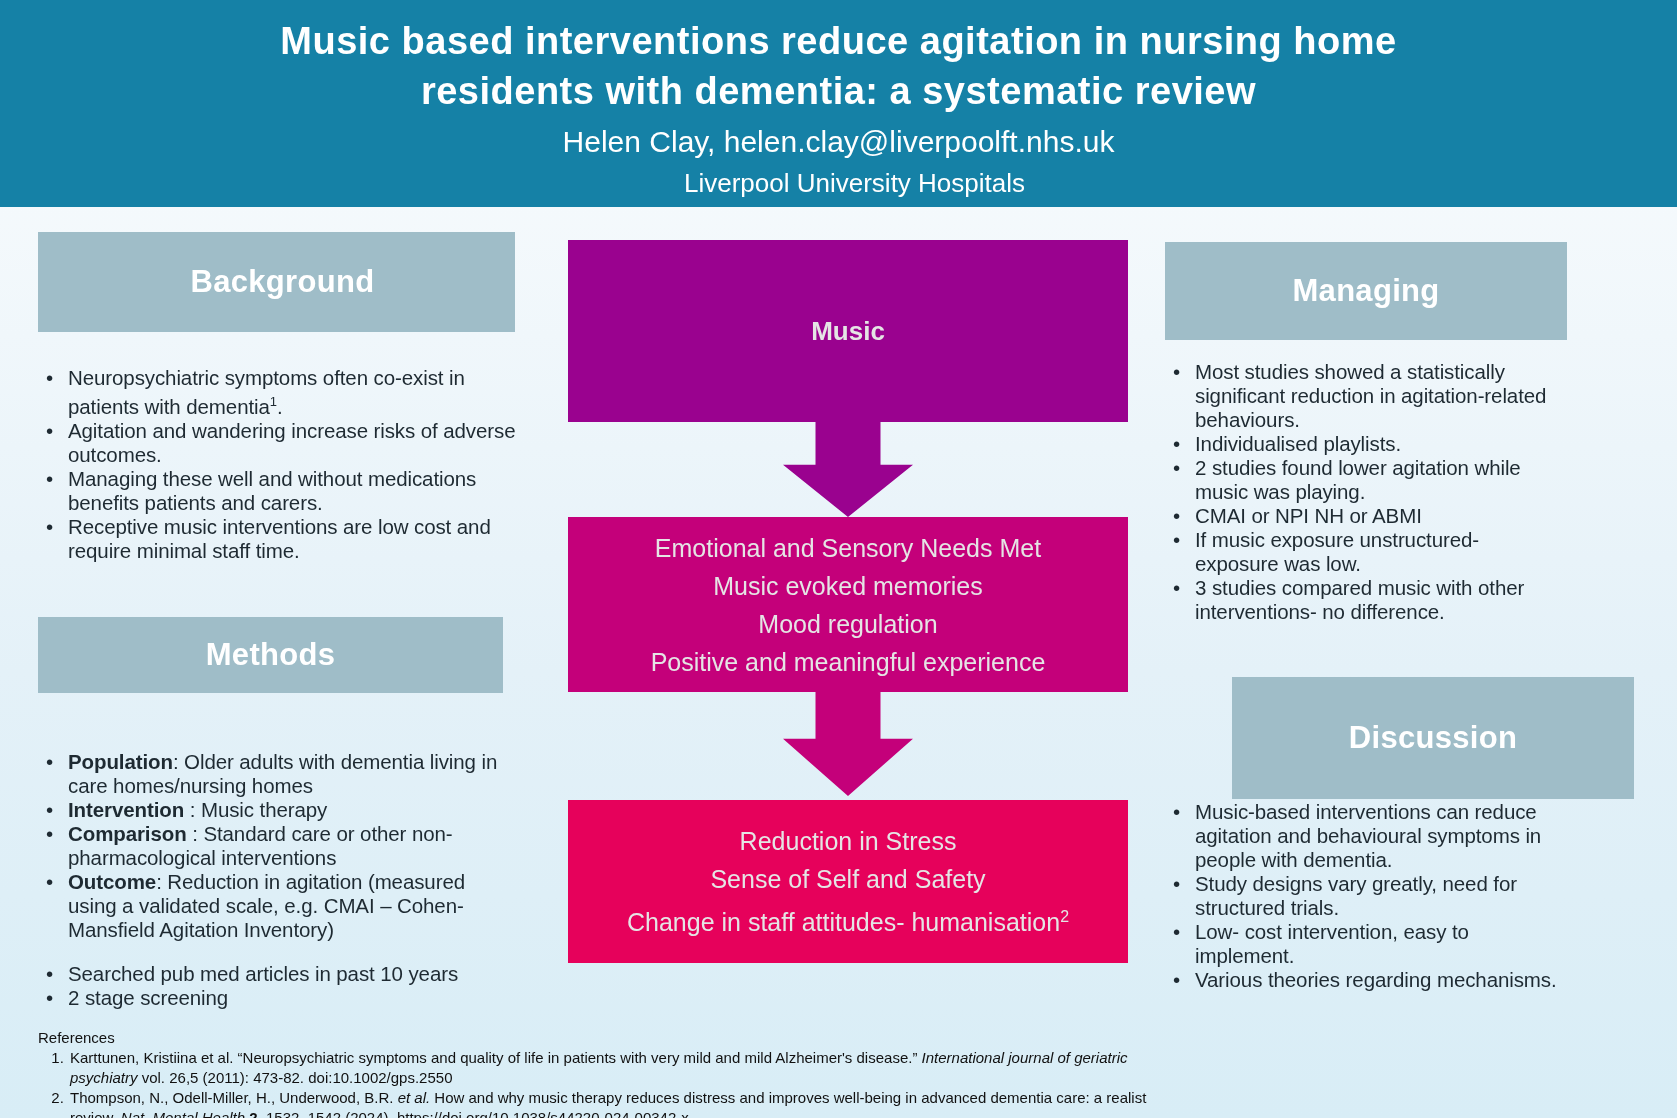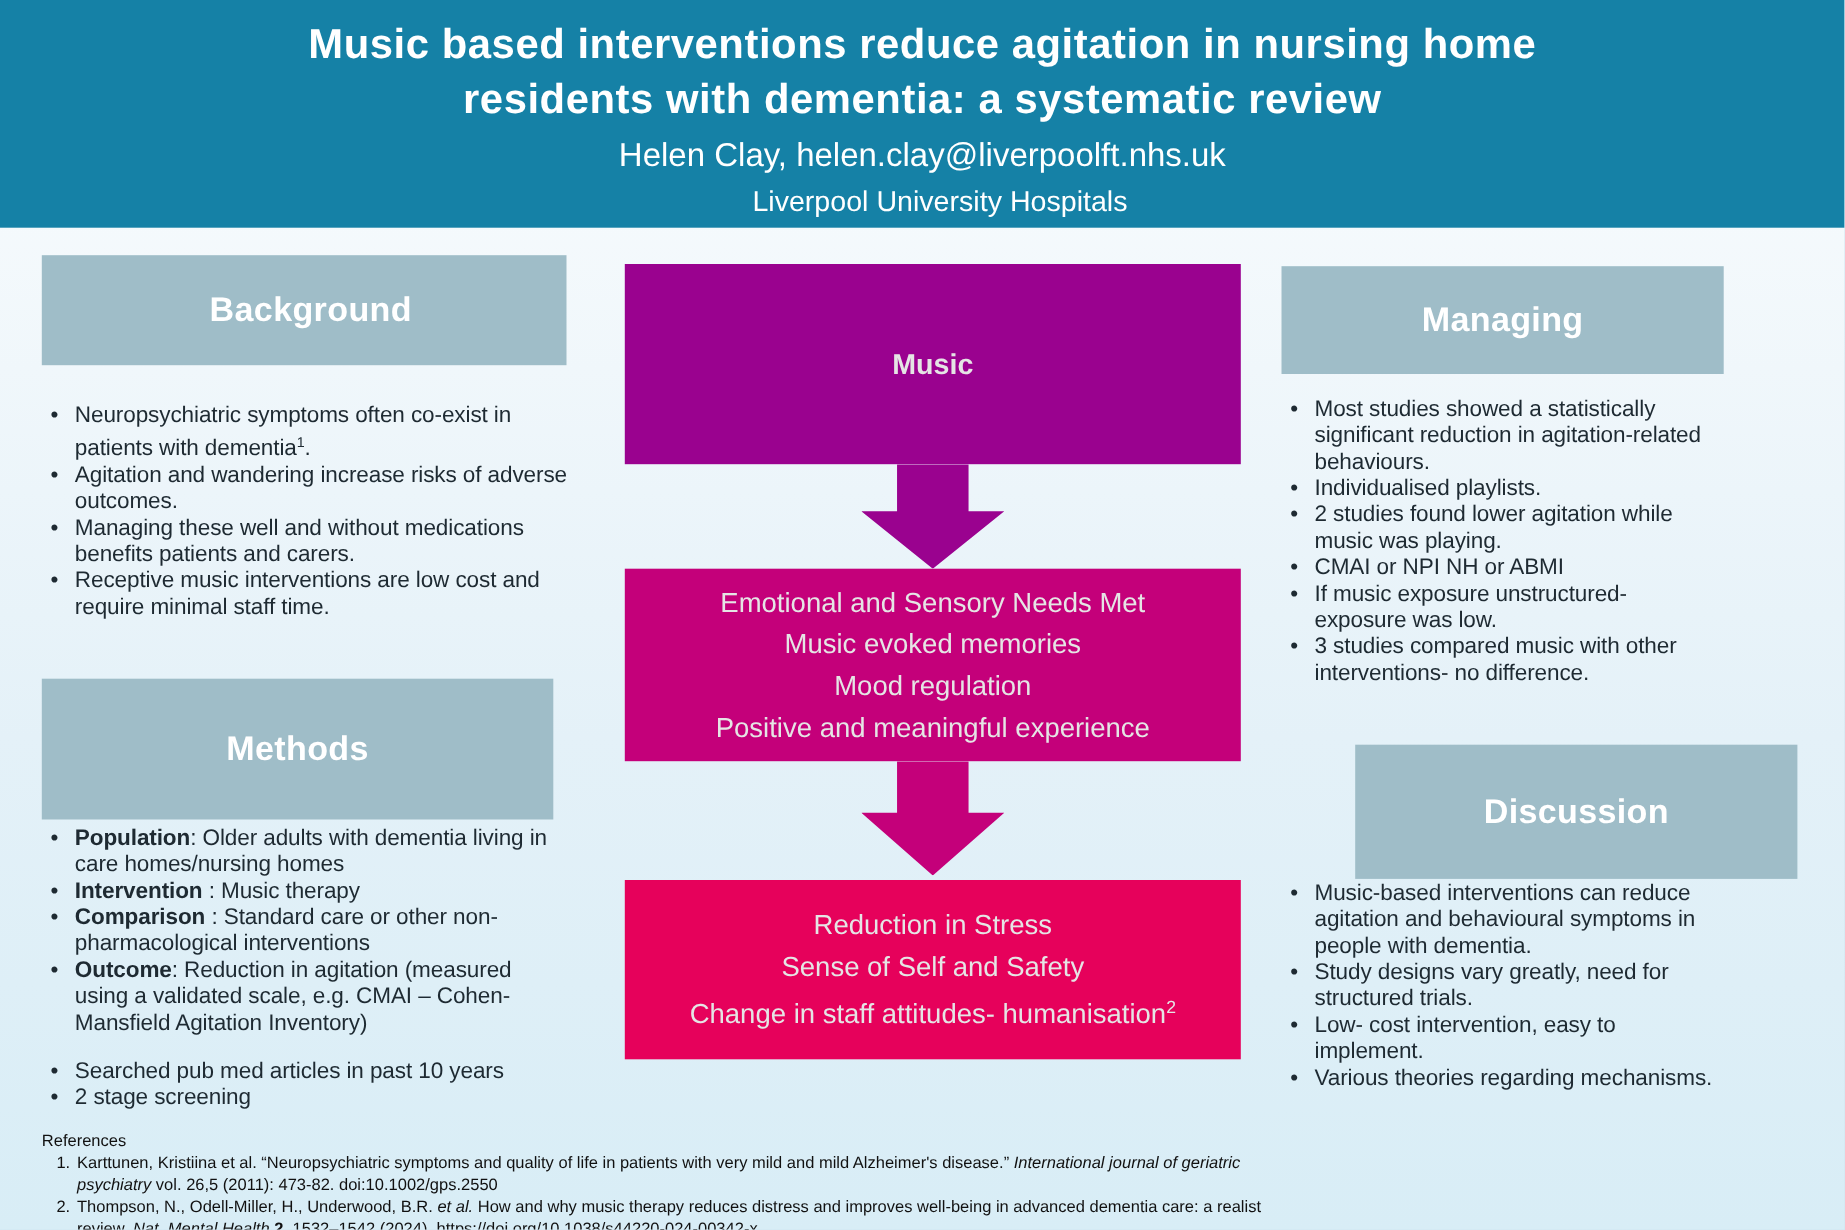--- a/index.html
+++ b/index.html
@@ -75,21 +75,21 @@
   <div class="sec-header" style="left: 38px; top: 232px; width: 465px; height: 100px; background-color: rgb(159, 189, 200); padding-left: 12px;">
     <span>Background</span>
   </div>
   <ul class="bullets" style="left:38px;top:366px;width:478px;">
       <li><span>Neuropsychiatric symptoms often co-exist in patients with dementia</span><sup>1</sup><span>.</span></li>
       <li>Agitation and wandering increase risks of adverse outcomes.</li>
       <li>Managing these well and without medications benefits patients and carers.</li>
       <li>Receptive music interventions are low cost and require minimal staff time.</li>
     </ul>
 
-  <div class="sec-header" style="left: 38px; top: 617px; width: 465px; height: 128px; background-color: rgb(159, 189, 200);">
+  <div class="sec-header" style="left: 38px; top: 617px; width: 465px; height: 76px; background-color: rgb(159, 189, 200);">
     <span>Methods</span>
   </div>
   <ul class="bullets" style="left:38px;top:750px;width:478px;">
       <li><span style="font-weight: 700;">Population</span><span>: Older adults with dementia living in care homes/nursing homes</span></li>
       <li><span style="font-weight: 700;">Intervention</span><span> : Music therapy</span></li>
       <li><span style="font-weight: 700;">Comparison</span><span> : Standard care or other non-pharmacological interventions</span></li>
       <li><span style="font-weight: 700;">Outcome</span><span>: Reduction in agitation (measured using a validated scale, e.g. CMAI – Cohen-Mansfield Agitation Inventory)</span></li>
     </ul>
   <ul class="bullets" style="left:38px;top:962px;width:478px;">
       <li>Searched pub med articles in past 10 years</li>

